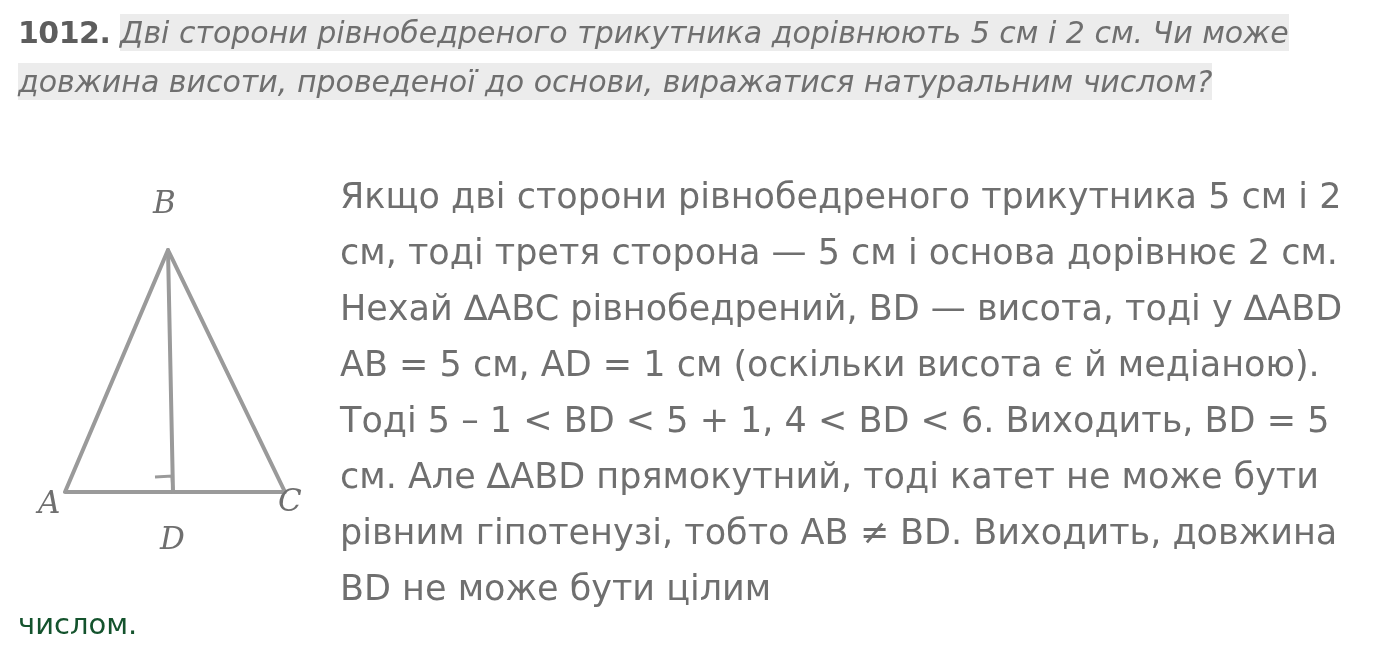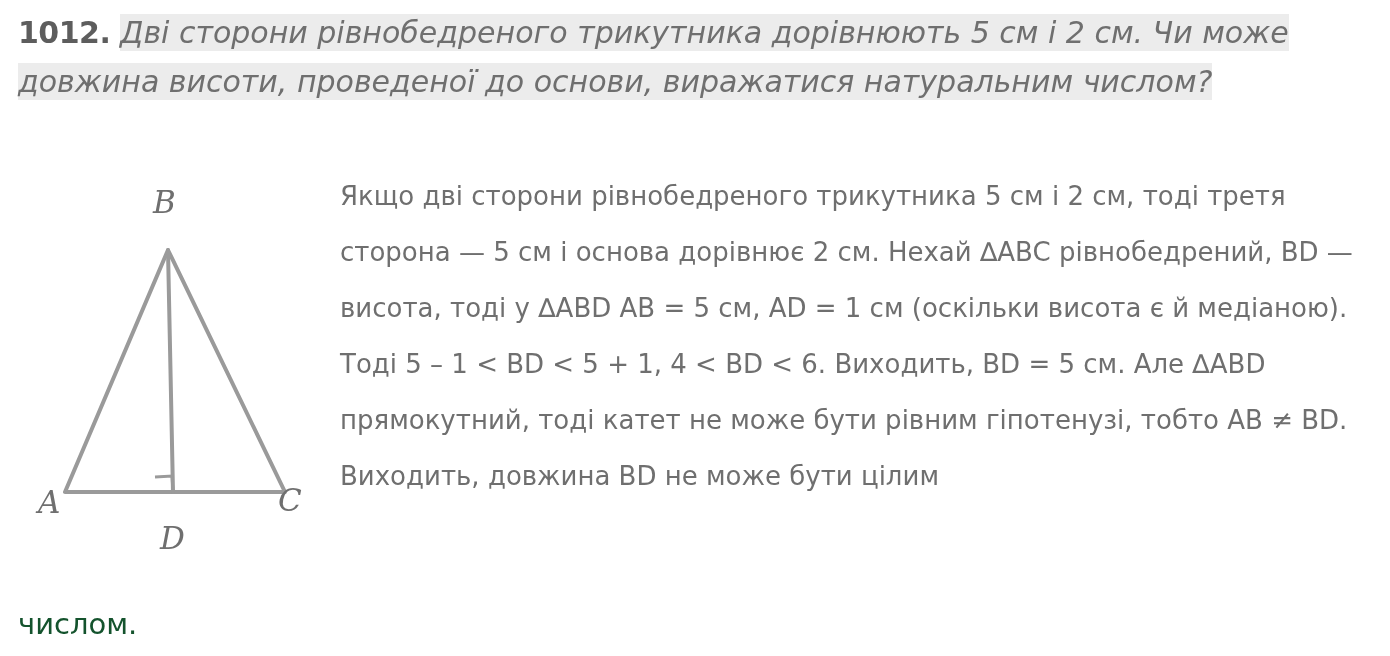--- a/index.html
+++ b/index.html
@@ -66,21 +66,21 @@
   .lbl-a { left: 18px; top: 312px; }
   .lbl-c { left: 258px; top: 310px; }
   .lbl-d { left: 140px; top: 348px; }
 
   
   .solution {
     position: absolute;
     left: 340px;
     top: 168px;
     width: 1045px;
-    font-size: 26px;
+    font-size: 35px;
     line-height: 56px;
     color: #6f6f6f;
   }
   .tail {
     position: absolute;
     left: 18px;
     top: 596px;
     font-size: 29px;
     line-height: 56px;
     color: #14532d;

